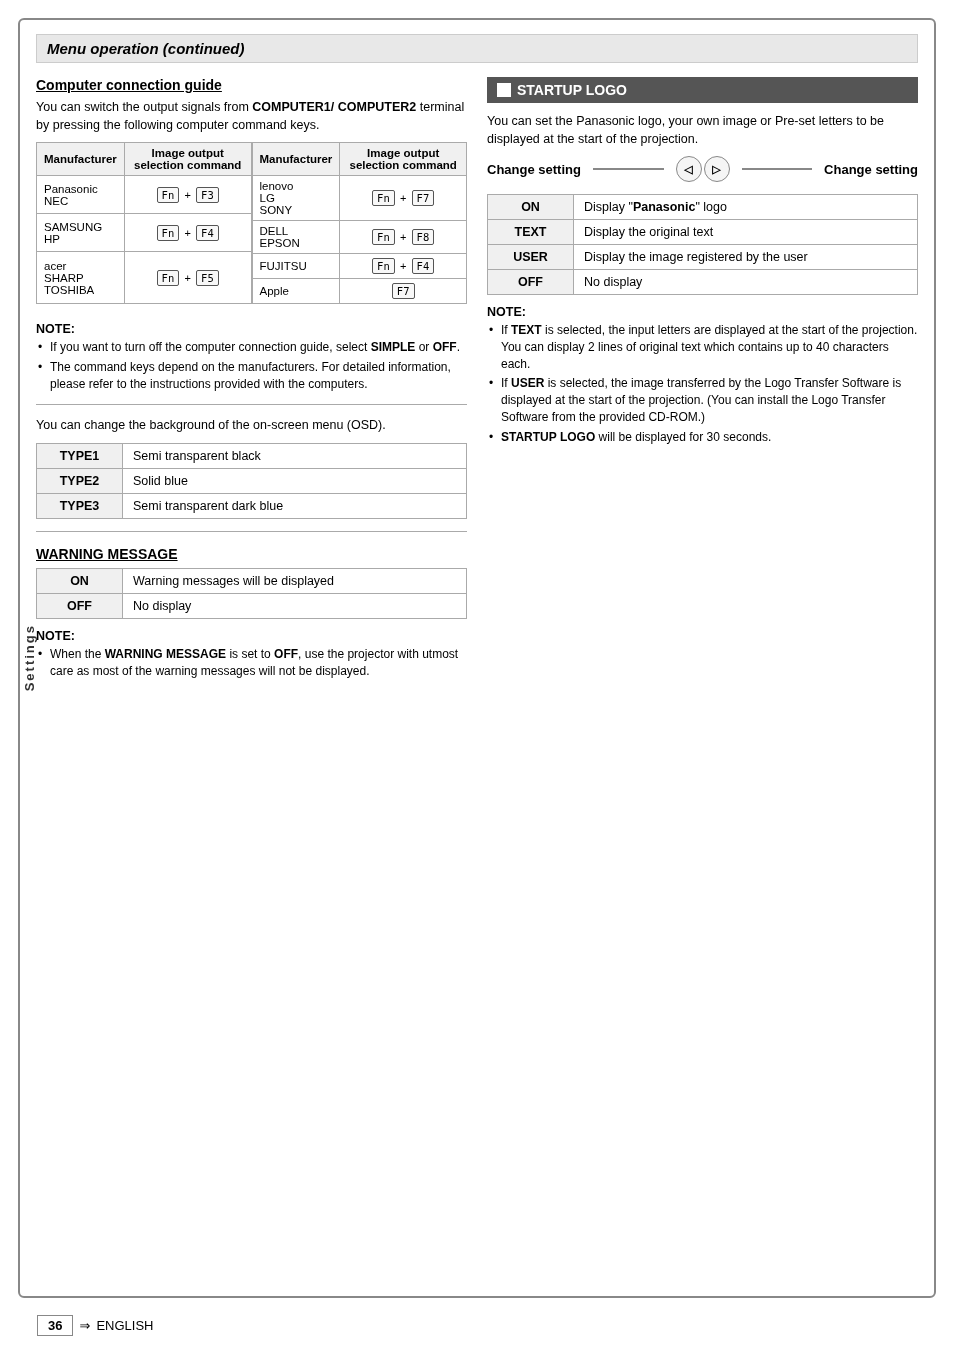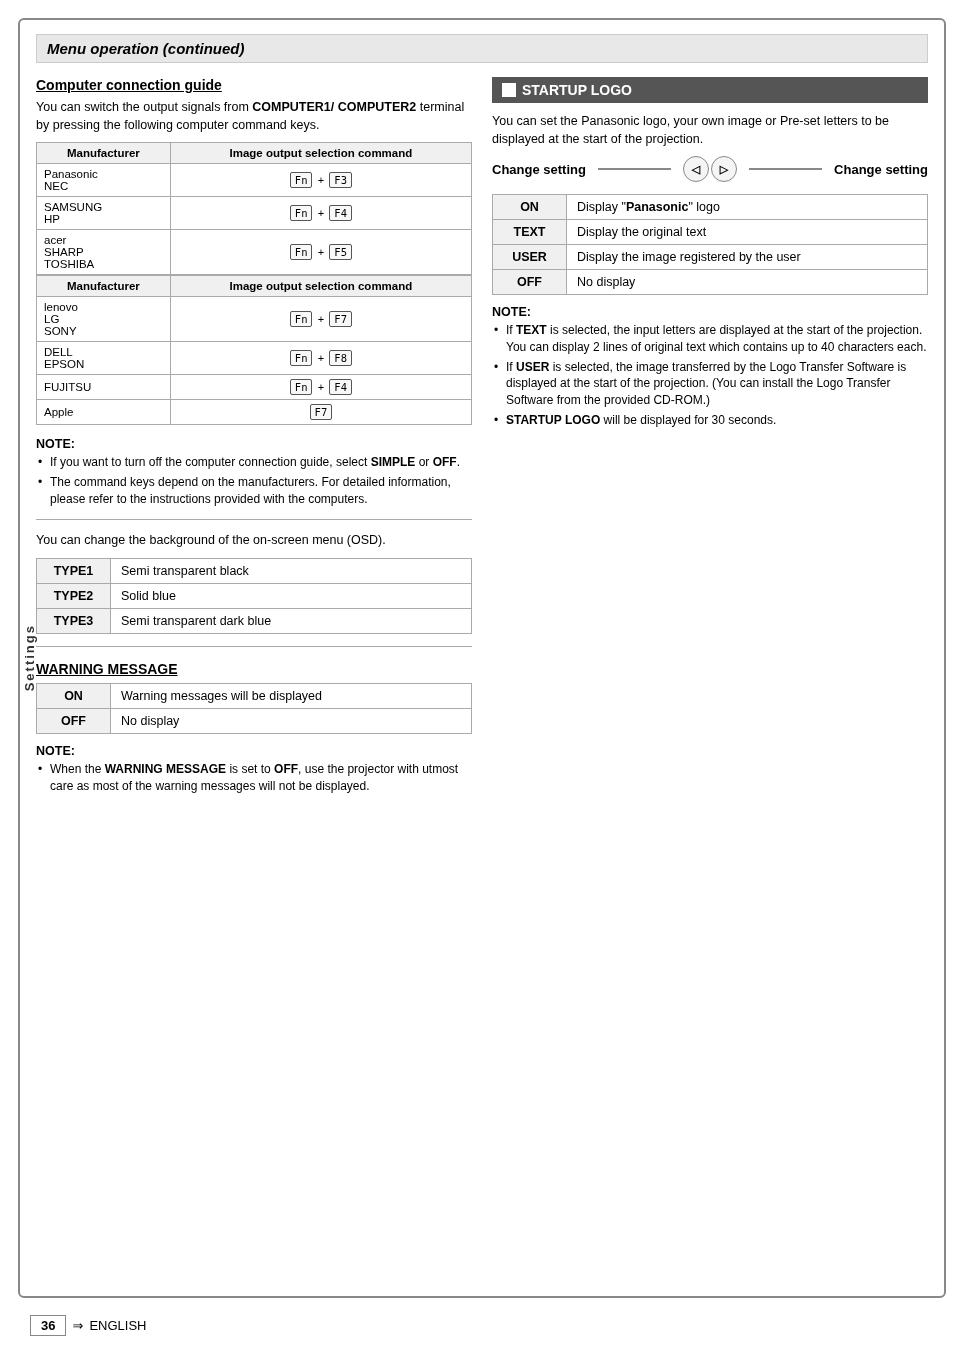--- a/index.html
+++ b/index.html
@@ -8,21 +8,21 @@
       min-height: 1350px;
       background: #fff;
       font-family: Arial, sans-serif;
       font-size: 13px;
       color: #000;
       position: relative;
     }
     .page {
       width: 954px;
       min-height: 1350px;
-      padding: 18px 8px 40px 18px;
+      padding: 18px 18px 40px 18px;
       position: relative;
     }
     .page-border {
       border: 2px solid #888;
       border-radius: 6px;
       padding: 14px 16px 20px 16px;
       min-height: 1280px;
       position: relative;
     }
     .section-title-bar {
@@ -76,22 +76,21 @@
     }
     .note-list li::before {
       content: "•";
       position: absolute;
       left: 2px;
     }
 
     
     .comp-tables {
       display: flex;
-      margin-bottom: 12px;
-      flex-direction: column;
+      margin-bottom: 18px;
     }
     .comp-table {
       border-collapse: collapse;
       font-size: 11.5px;
       flex: 1;
     }
     .comp-table th, .comp-table td {
       border: 1px solid #aaa;
       padding: 4px 7px;
       text-align: center;
@@ -128,21 +127,21 @@
     .setting-table td {
       border: 1px solid #aaa;
       padding: 5px 10px;
       font-size: 12.5px;
       vertical-align: middle;
     }
     .setting-table td.label-cell {
       font-weight: bold;
       text-align: center;
       background: #f0f0f0;
-      width: 74px;
+      width: 86px;
     }
     .setting-table td.desc-cell {
       background: #fff;
     }
 
     
     .warning-section {
       margin-top: 14px;
     }
 
@@ -185,21 +184,21 @@
       align-items: center;
       justify-content: center;
       font-size: 11px;
       background: #f5f5f5;
     }
 
     
     .page-footer {
       position: absolute;
       bottom: 14px;
-      left: 30px;
+      left: 37px;
       display: flex;
       align-items: center;
       gap: 6px;
       font-size: 13px;
     }
     .page-num-box {
       border: 1px solid #888;
       padding: 2px 10px;
       font-weight: bold;
       font-size: 13px;

